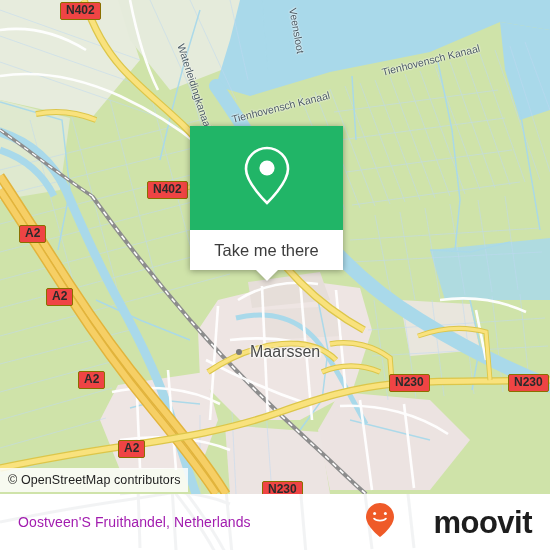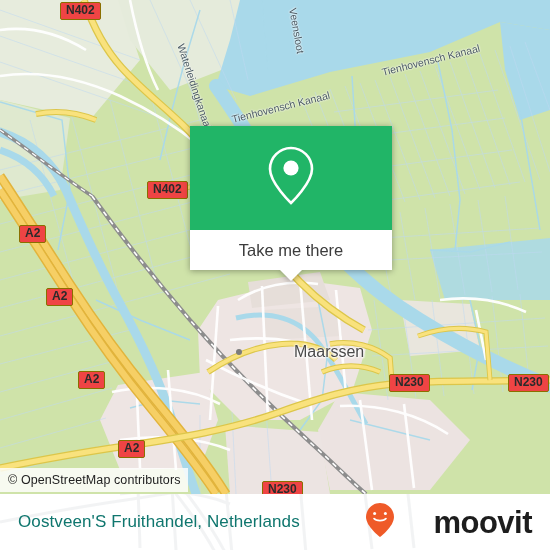--- a/index.html
+++ b/index.html
@@ -45,21 +45,21 @@
     color: #222;
     letter-spacing: 0.1px;
     white-space: nowrap;
   }
 
   
   #popup {
     position: absolute;
     left: 190px;
     top: 126px;
-    width: 202px;
+    width: 153px;
     filter: drop-shadow(0 1px 3px rgba(0,0,0,0.35));
   }
   #popup-head {
     height: 104px;
     background: #21b567;
     display: flex;
     align-items: center;
     justify-content: center;
   }
   #popup-foot {
@@ -100,22 +100,22 @@
   }
   #footer-watermark {
     position: absolute;
     left: 0; top: -440px;
     width: 550px; height: 500px;
     opacity: 0.12;
     pointer-events: none;
   }
   #caption {
     position: relative;
-    font-size: 17px;
-    color: #0f766e;
+    font-size: 14px;
+    color: #a21caf;
     letter-spacing: 0.1px;
     white-space: nowrap;
     z-index: 2;
   }
   #brand {
     position: relative;
     display: flex;
     align-items: center;
     z-index: 2;
     gap: 36px;
@@ -344,21 +344,21 @@
       <path d="M418,336 C440,328 464,326 486,332 L490,380" stroke="#dcc64a" stroke-width="5" fill="none"></path>
       <path d="M418,336 C440,328 464,326 486,332 L490,380" stroke="#f9e27d" stroke-width="3.2" fill="none"></path>
     </svg>
 
     <div class="layer" id="labels">
         <div class="water-label" style="left: 382px; top: 66px; transform: rotate(-14deg);">Tienhovensch Kanaal</div>
         <div class="water-label" style="left: 232px; top: 113px; transform: rotate(-14deg);">Tienhovensch Kanaal</div>
         <div class="water-label" style="left: 181px; top: 38px; transform: rotate(72deg);">Waterleidingkanaal</div>
         <div class="water-label" style="left: 293px; top: 2px; transform: rotate(80deg);">Veensloot</div>
         <div class="place-dot" style="left: 236px; top: 349px;"></div>
-        <div class="place-label" style="left: 250px; top: 343px; margin-left: 44px;">Maarssen</div>
+        <div class="place-label" style="left: 250px; top: 343px;">Maarssen</div>
         <div class="shield" style="left: 60px; top: 2px;">N402</div>
         <div class="shield" style="left: 147px; top: 181px;">N402</div>
         <div class="shield" style="left: 19px; top: 225px;">A2</div>
         <div class="shield" style="left: 46px; top: 288px;">A2</div>
         <div class="shield" style="left: 78px; top: 371px;">A2</div>
         <div class="shield" style="left: 118px; top: 440px;">A2</div>
         <div class="shield" style="left: 262px; top: 481px;">N230</div>
         <div class="shield" style="left: 389px; top: 374px;">N230</div>
         <div class="shield" style="left: 508px; top: 374px;">N230</div>
       </div>

